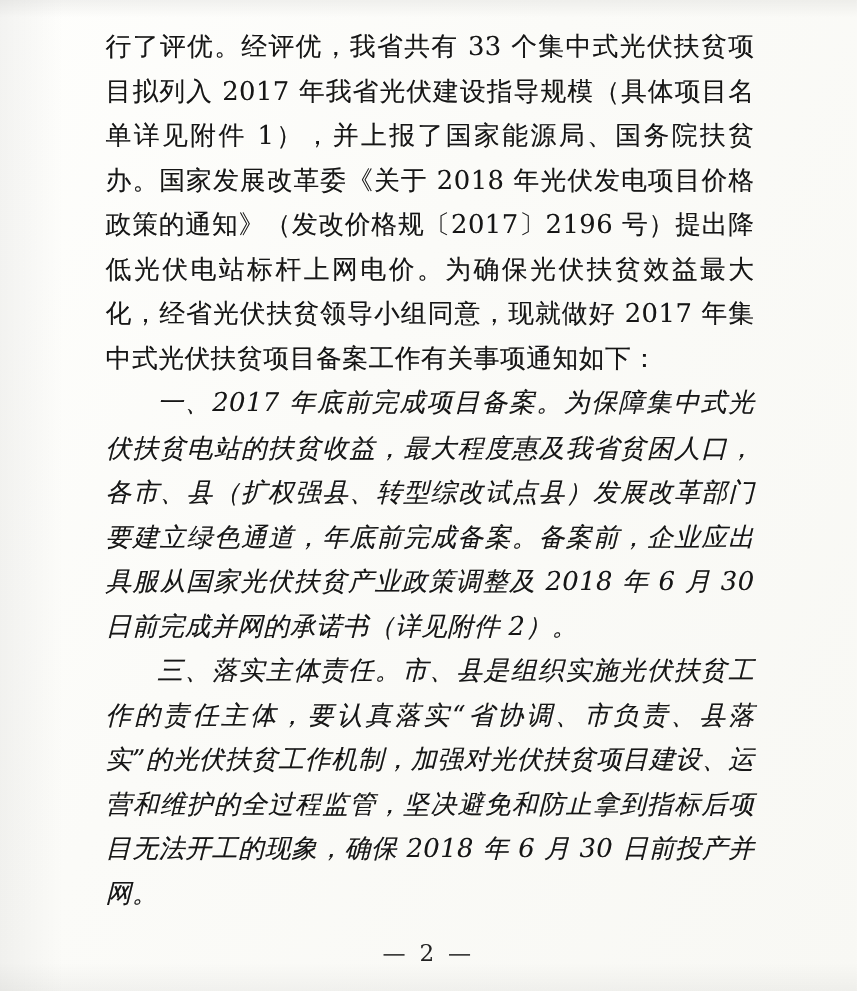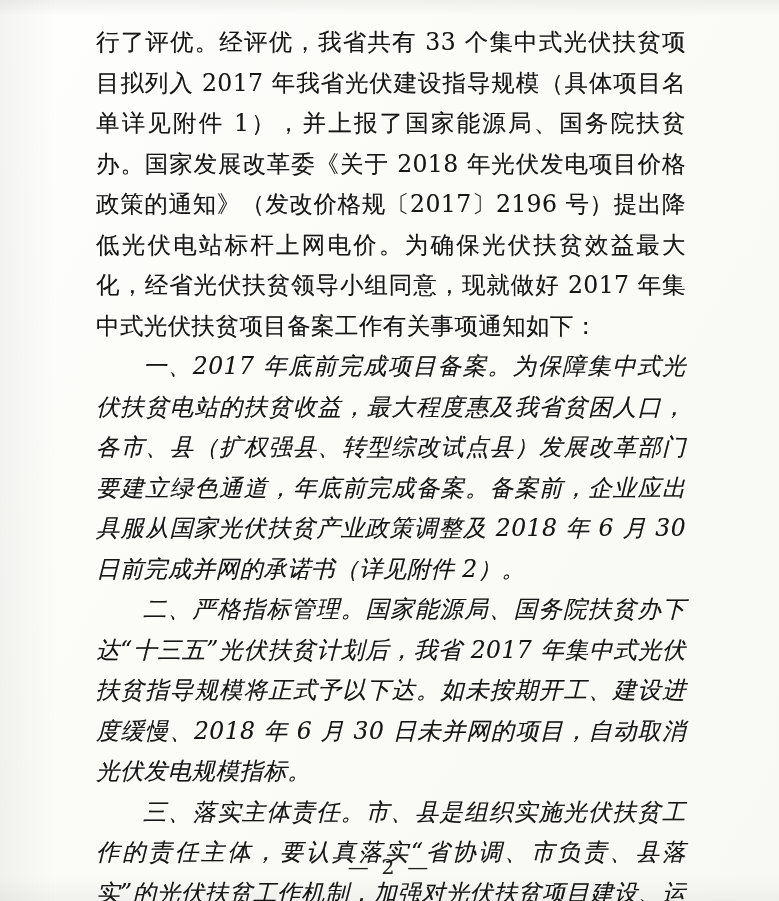--- a/index.html
+++ b/index.html
@@ -82,19 +82,18 @@
 <body>
 
 <div id="page">
   <div class="edge-shade-left"></div>
   <div class="edge-shade-top"></div>
   <div class="edge-shade-bottom"></div>
 
   <div class="doc-body">
     <p class="para">行了评优。经评优，我省共有 33 个集中式光伏扶贫项目拟列入 2017 年我省光伏建设指导规模（具体项目名单详见附件 1），并上报了国家能源局、国务院扶贫办。国家发展改革委《关于 2018 年光伏发电项目价格政策的通知》（发改价格规〔2017〕2196 号）提出降低光伏电站标杆上网电价。为确保光伏扶贫效益最大化，经省光伏扶贫领导小组同意，现就做好 2017 年集中式光伏扶贫项目备案工作有关事项通知如下：</p>
     <p class="para indent">一、2017 年底前完成项目备案。为保障集中式光伏扶贫电站的扶贫收益，最大程度惠及我省贫困人口，各市、县（扩权强县、转型综改试点县）发展改革部门要建立绿色通道，年底前完成备案。备案前，企业应出具服从国家光伏扶贫产业政策调整及 2018 年 6 月 30 日前完成并网的承诺书（详见附件 2）。</p>
-    <p class="para indent">二、严格指标管理。国家能源局、国务院扶贫办下达“十三五”光伏扶贫计划后，我省 2017 年集中式光伏扶贫指导规模将正式予以下达。如未按期开工、建设进度缓慢、2018 年 6 月 30 日未并网的项目，自动取消光伏发电规模指标。</p>
     <p class="para indent">三、落实主体责任。市、县是组织实施光伏扶贫工作的责任主体，要认真落实“省协调、市负责、县落实”的光伏扶贫工作机制，加强对光伏扶贫项目建设、运营和维护的全过程监管，坚决避免和防止拿到指标后项目无法开工的现象，确保 2018 年 6 月 30 日前投产并网。</p>
 
   </div>
 
   <div class="footer">— 2 —</div>
 </div>
 
 </body></html>

